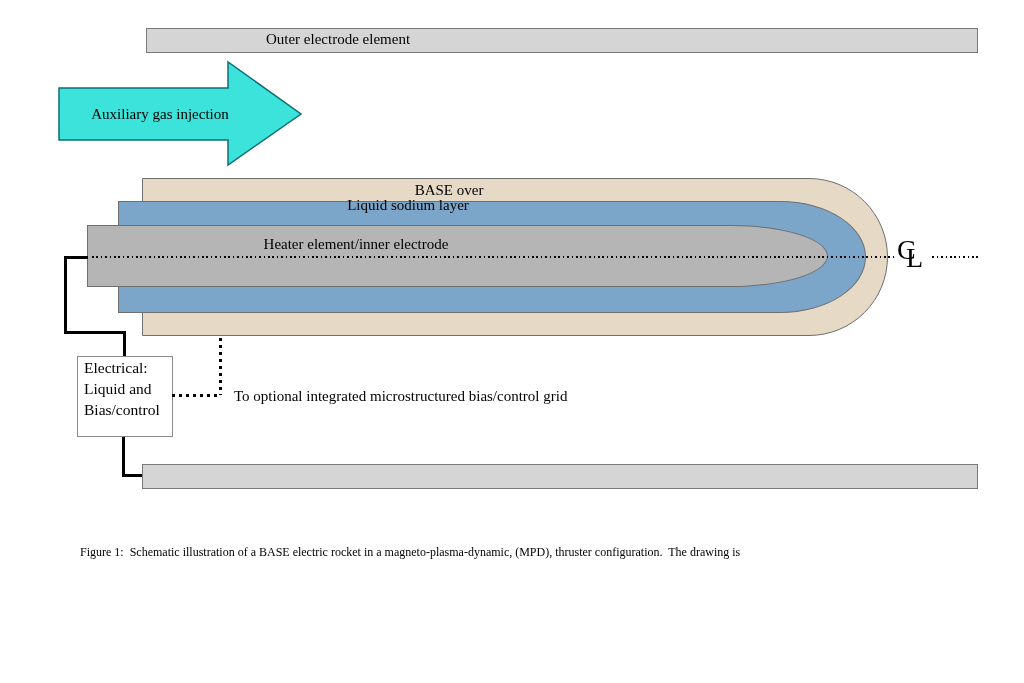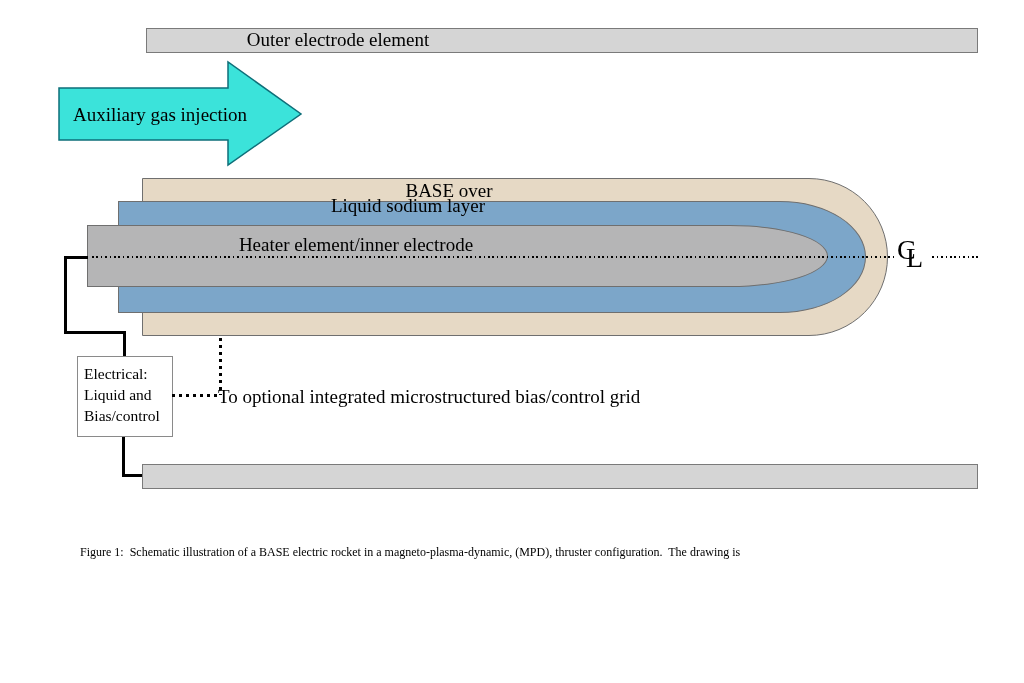--- a/index.html
+++ b/index.html
@@ -1,37 +1,37 @@
 <!DOCTYPE html>
 <html style="--base: #E6D9C5; --sodium: #7CA6C9; --heater: #B5B5B6; --bar: #D5D5D5;"><head>
 <meta charset="utf-8">
 <style>
   html,body{margin:0;padding:0;background:#ffffff;}
   #canvas{
     position:relative;width:1024px;height:683px;background:#ffffff;
     font-family:"Liberation Serif", serif;color:#000;overflow:hidden;
   }
   .abs{position:absolute;}
-  .lbl{font-size:19px;white-space:nowrap;line-height:17px;}
+  .lbl{font-size:15px;white-space:nowrap;line-height:17px;}
   .cx{transform:translateX(-50%);}
   .bar{background:var(--bar,#D5D5D5);border:1px solid #7a7a7a;box-sizing:border-box;}
   .layer{box-sizing:border-box;border:1px solid #6f6f6f;}
   #layer-base{left:142px;top:178px;width:746px;height:158px;background:var(--base,#E6D9C5);
     border-radius:0 79px 79px 0 / 0 79px 79px 0;}
   #layer-sodium{left:118px;top:201px;width:748px;height:112px;background:var(--sodium,#7CA6C9);
     border-radius:0 86px 86px 0 / 0 56px 56px 0;}
   #layer-heater{left:87px;top:225px;width:741px;height:62px;background:var(--heater,#B5B5B6);
     border-radius:0 98px 98px 0 / 0 31px 31px 0;}
   .wire{background:#000;}
   .dot-h{background:repeating-linear-gradient(90deg,#000 0 3px,transparent 3px 7px);}
   .dot-v{background:repeating-linear-gradient(180deg,#000 0 3px,transparent 3px 7px);}
   #centerline-dots{left:92px;top:256px;width:886px;height:2px;
     background:repeating-linear-gradient(90deg,#000 0 1.6px,transparent 1.6px 4.4px);}
   #electrical-box{left:77px;top:356px;width:96px;height:81px;background:#fff;
-    border:1px solid #8a8a8a;box-sizing:border-box;padding:6px 0 0 6px;
+    border:1px solid #8a8a8a;box-sizing:border-box;padding:0 0 0 6px;
     font-size:15.5px;line-height:21px;}
   #cl-symbol{left:897px;top:236px;width:34px;height:42px;background:#fff;}
   #cl-symbol .g{position:absolute;font-size:28px;line-height:28px;font-family:"Liberation Serif",serif;}
   #cl-c{left:0;top:0;}
   #cl-l{left:9px;top:8px;}
   #caption{left:80px;top:541px;font-size:12px;line-height:22px;}
   #caption div{white-space:pre;}
 </style>
 </head>
 <body>
@@ -69,21 +69,21 @@
   <div class="abs wire" style="left:122px;top:474px;width:23px;height:3px;"></div>
 
   <div id="electrical-box" class="abs">
     <div>Electrical:</div>
     <div>Liquid and</div>
     <div>Bias/control</div>
   </div>
 
   <div class="abs dot-v" style="left:219px;top:338px;width:3px;height:57px;"></div>
   <div class="abs dot-h" style="left:172px;top:394px;width:48px;height:3px;"></div>
-  <div class="abs lbl" style="left:218px;top:388px;">To optional integrated microstructured bias/control grid</div>
+  <div class="abs lbl" style="left:234px;top:388px;">To optional integrated microstructured bias/control grid</div>
 
   <div class="abs bar" style="left:142px;top:464px;width:836px;height:25px;"></div>
 
   <div id="caption" class="abs">
     <div>Figure 1:  Schematic illustration of a BASE electric rocket in a magneto-plasma-dynamic, (MPD), thruster configuration.  The drawing is</div>
   </div>
 
 </div>
 
 </body></html>

